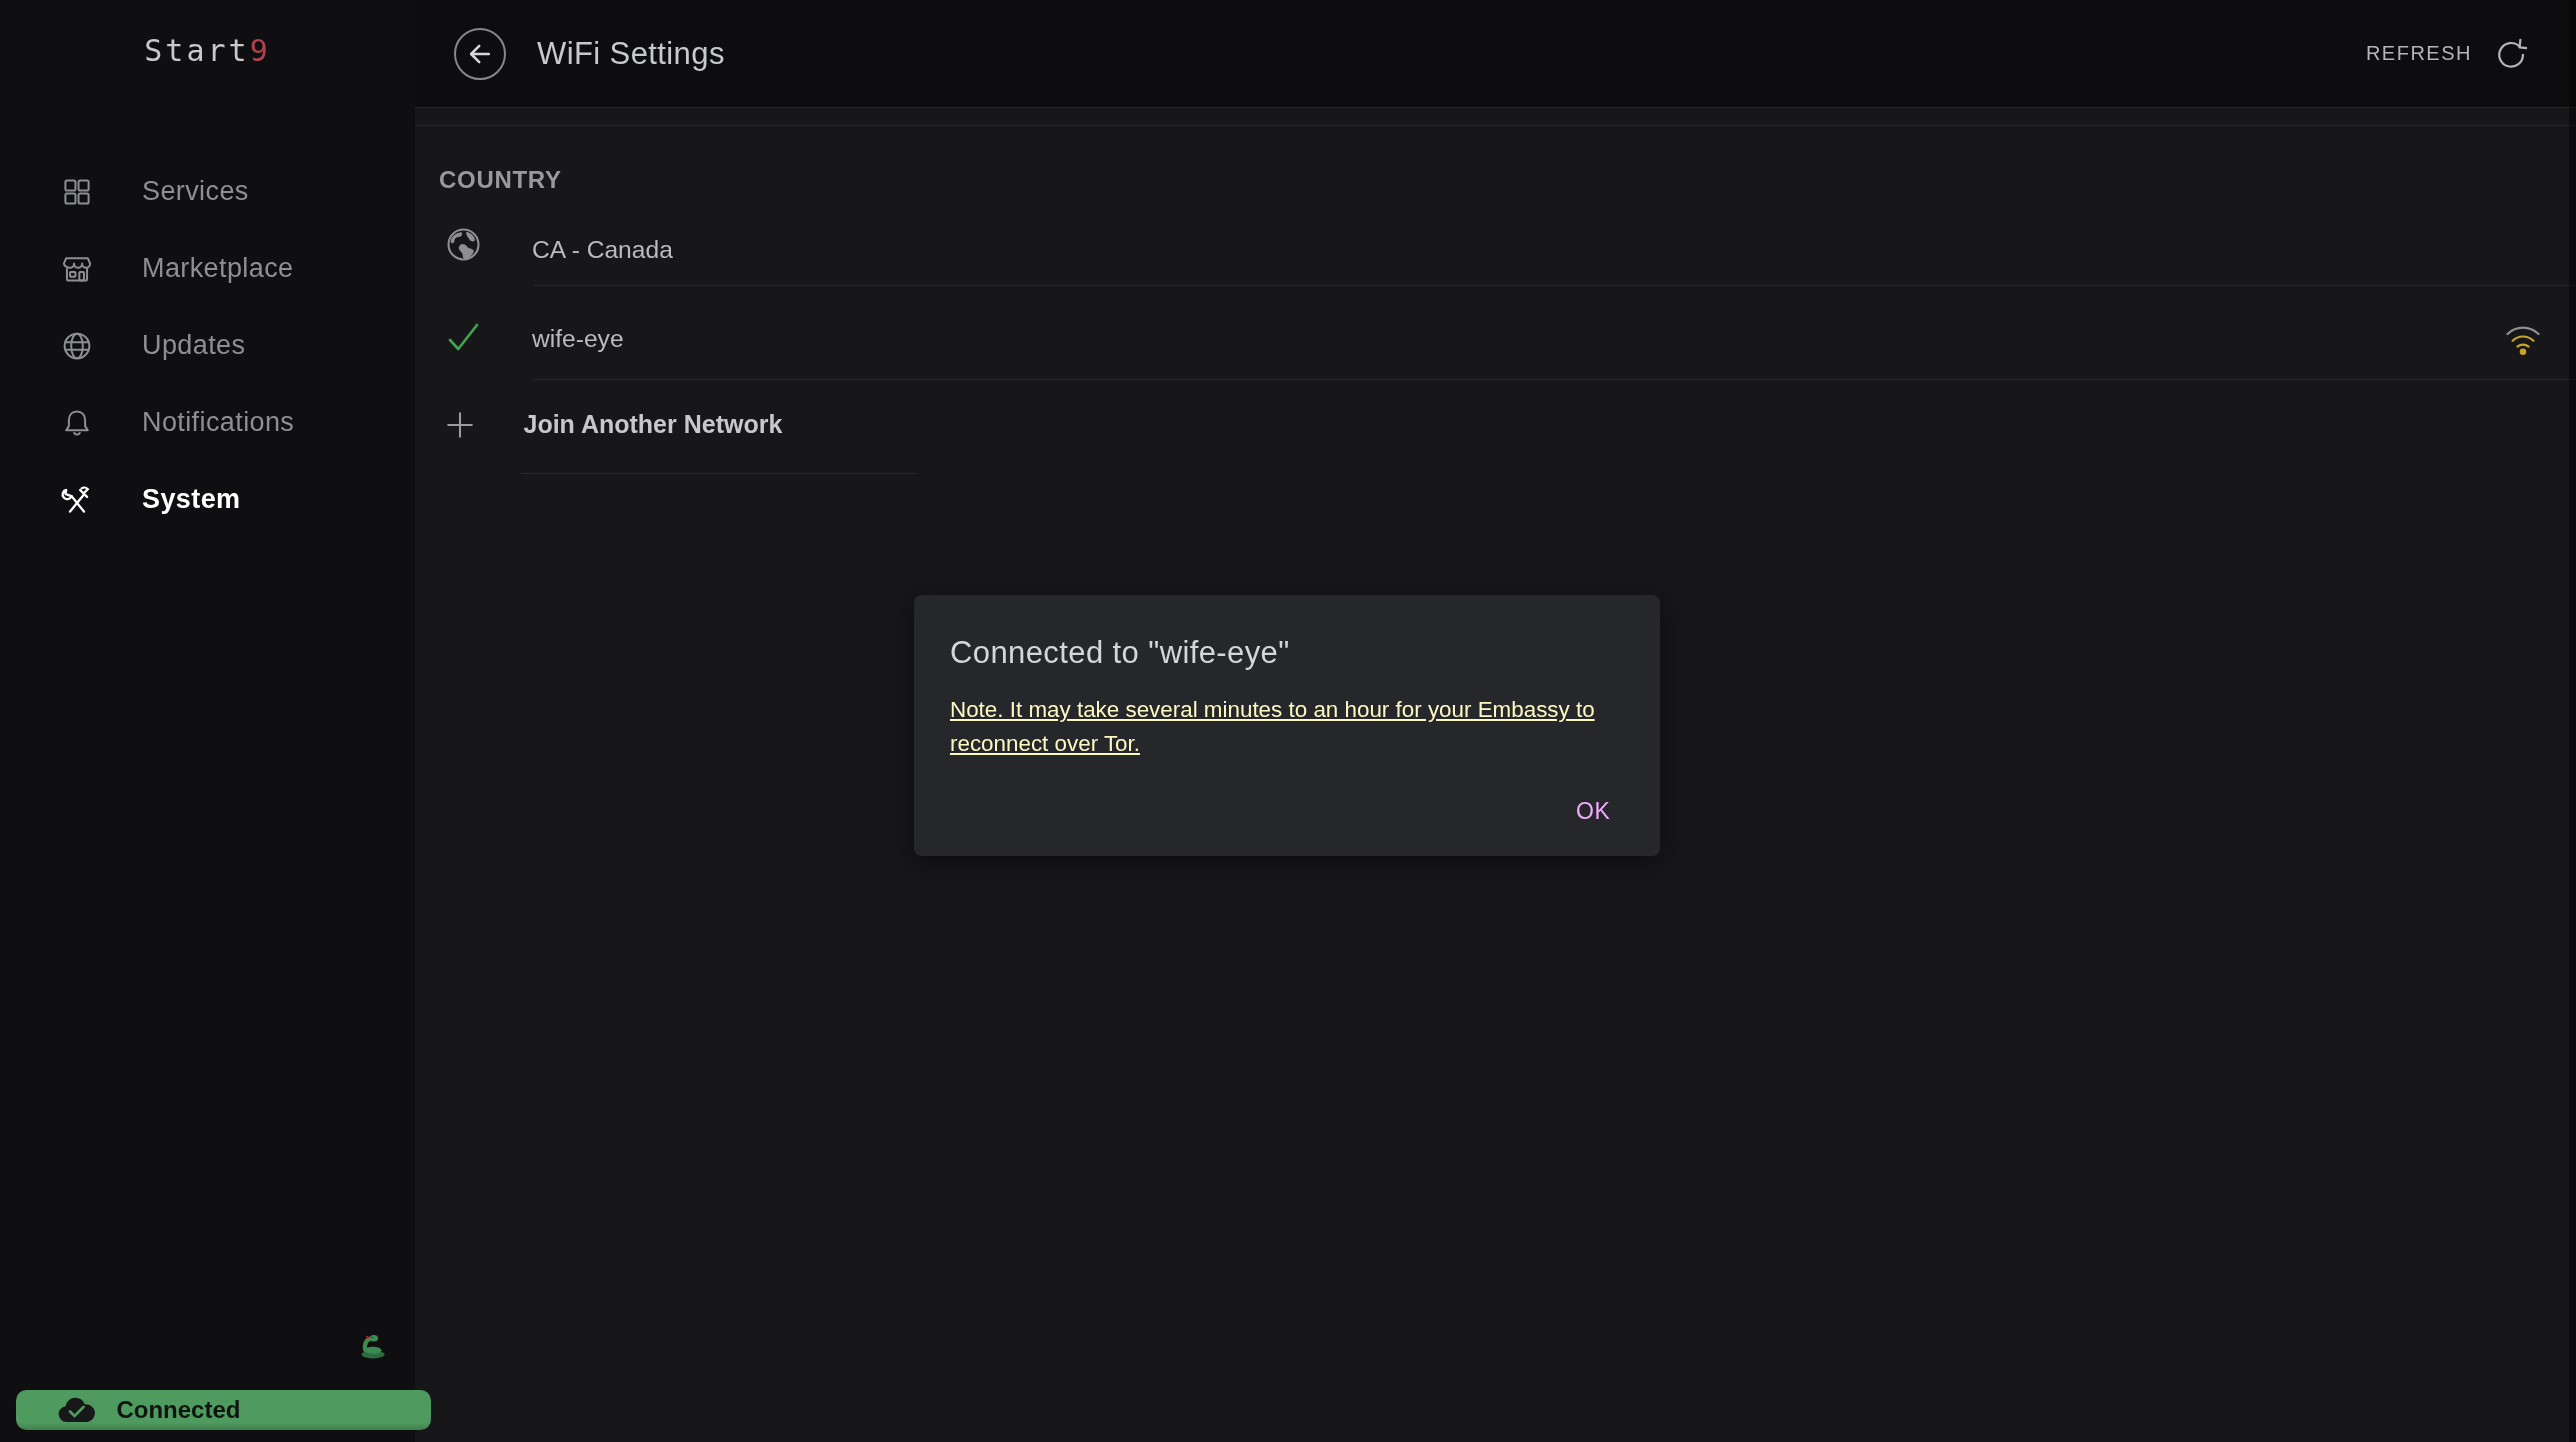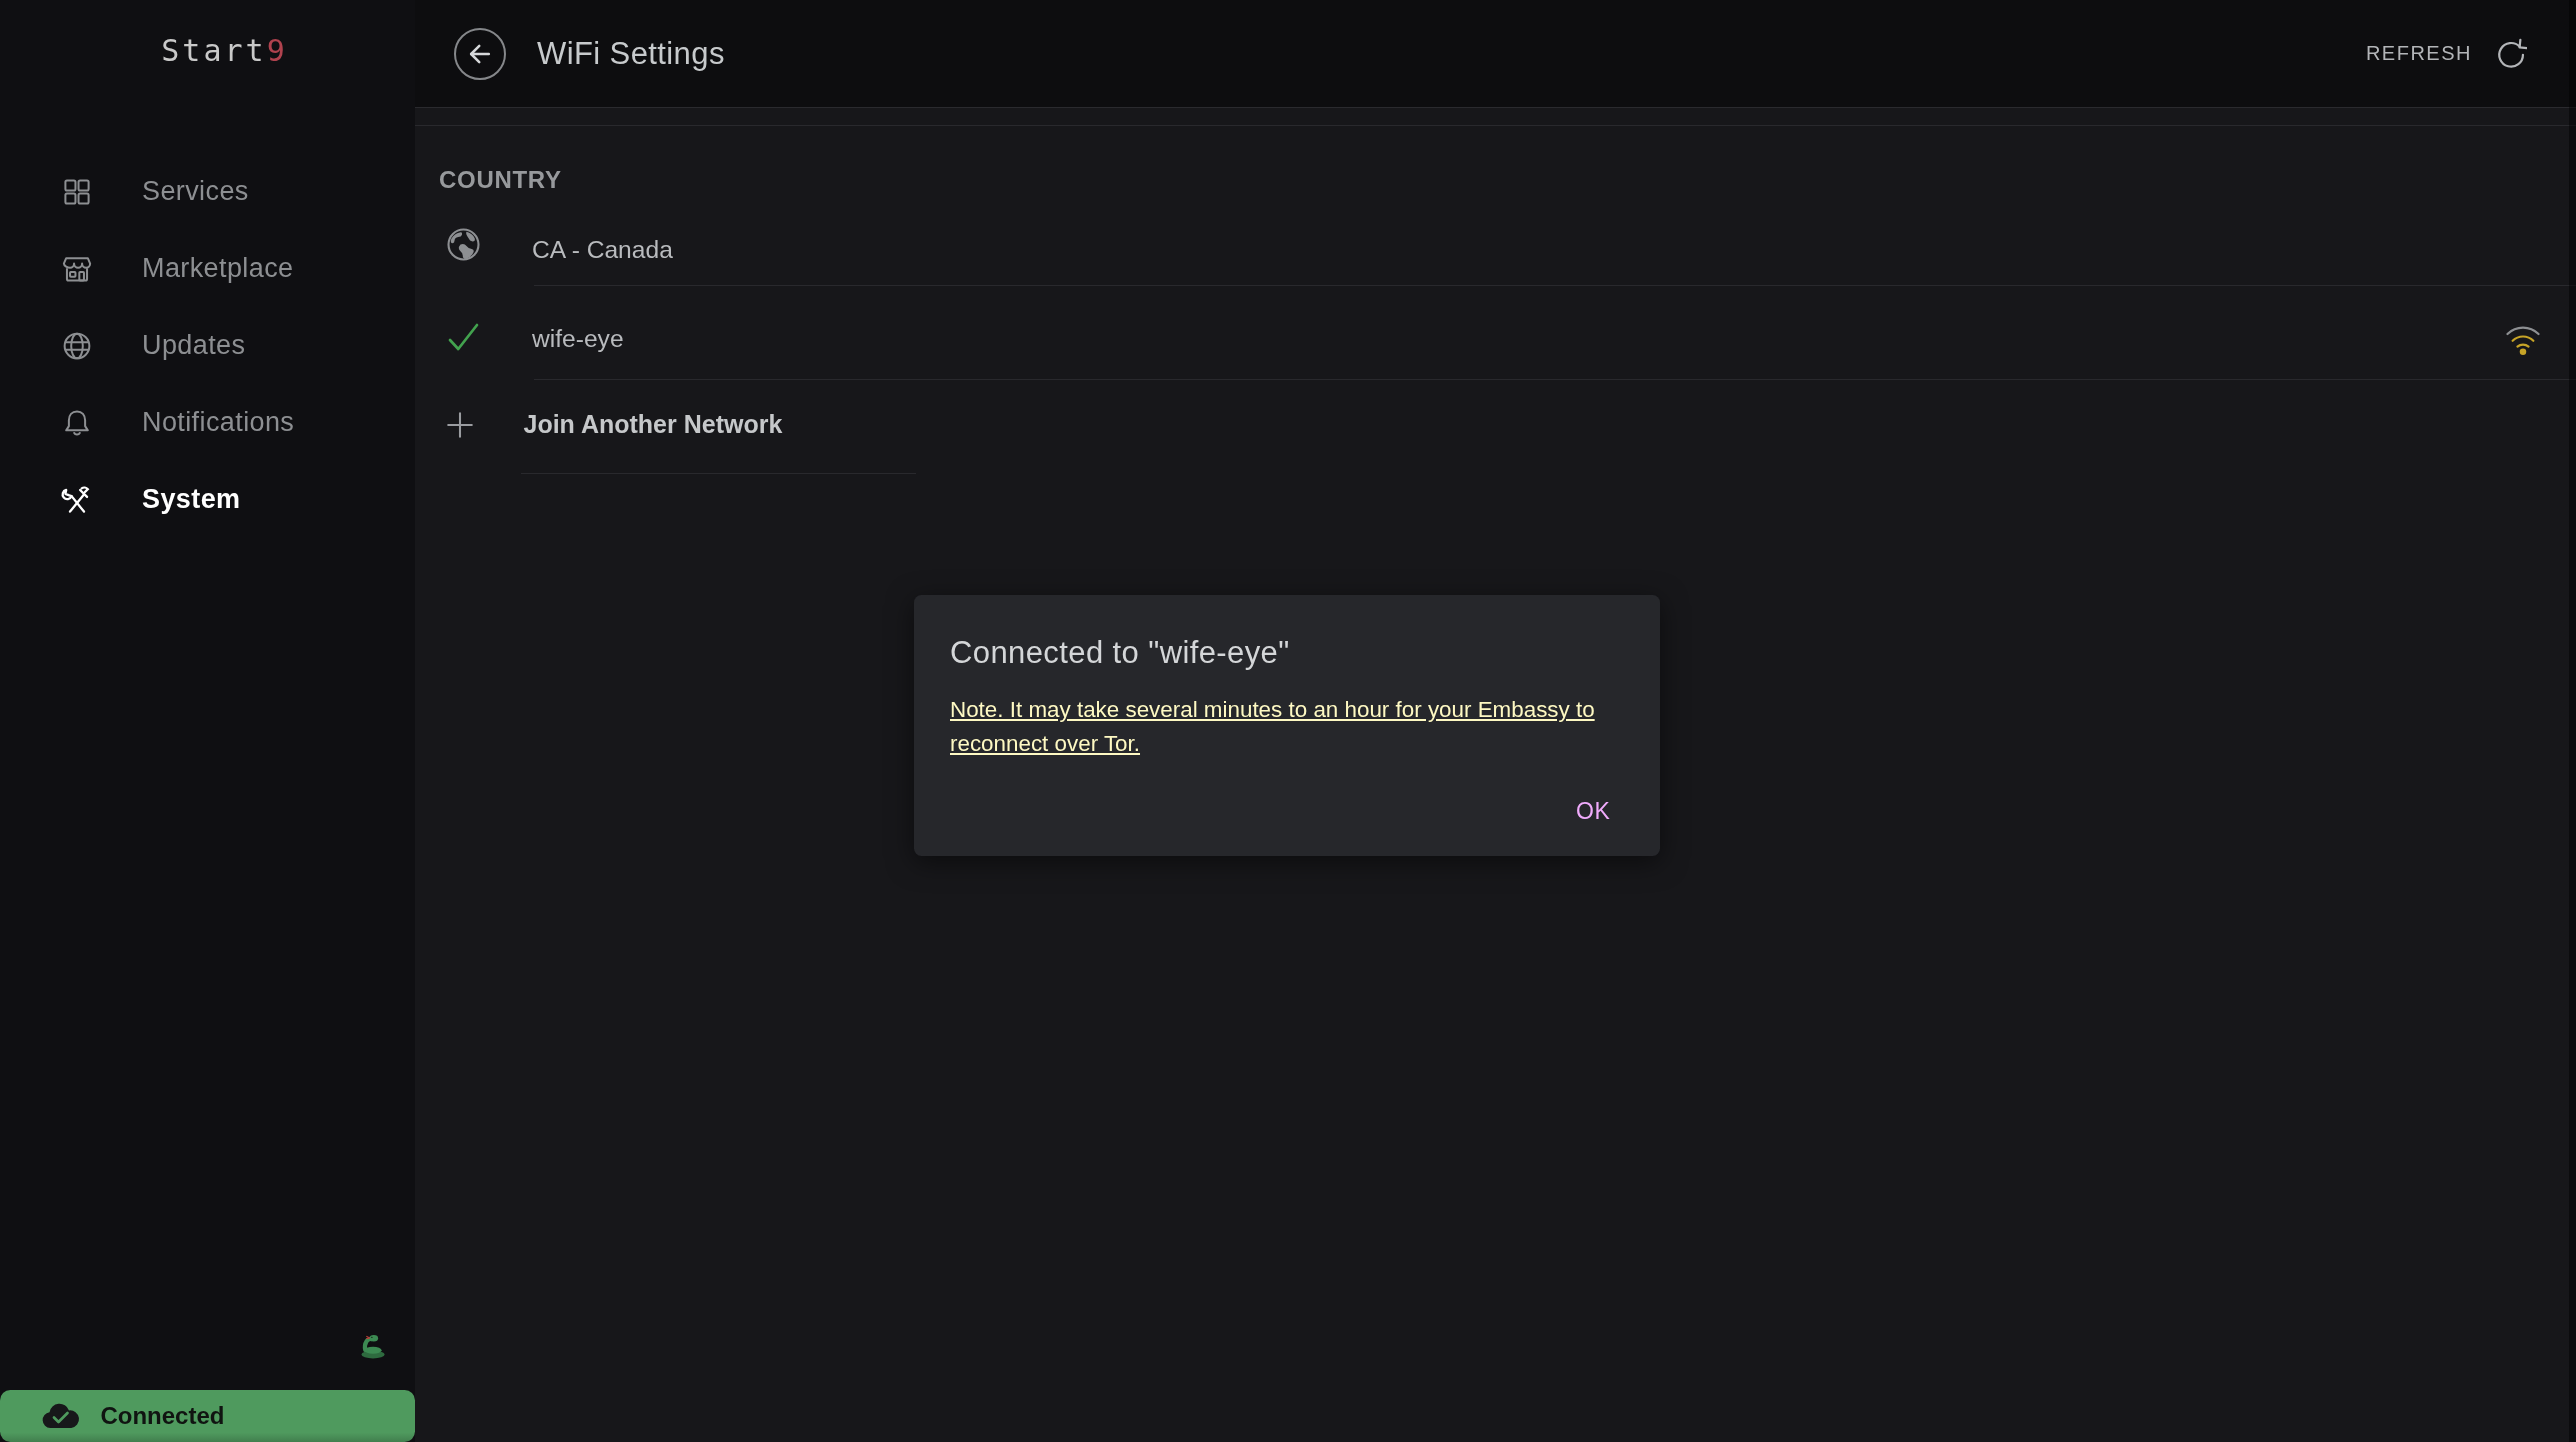--- a/index.html
+++ b/index.html
@@ -1,32 +1,32 @@
 <!DOCTYPE html>
 <html style="font-size:12px"><head>
 <meta charset="utf-8">
 <style>
   html,body{margin:0;padding:0;background:#000;}
   .screen{position:relative;width:2576px;height:1442px;background:#17171a;overflow:hidden;
           font-family:"Liberation Sans","DejaVu Sans",sans-serif;-webkit-font-smoothing:antialiased;}
 
   
   .sidebar{position:absolute;left:0;top:0;width:415px;height:1442px;background:#0f0f12;}
-  .logo{position:absolute;top:33px;left:17px;width:100%;text-align:center;
+  .logo{position:absolute;top:33px;left:0;width:100%;text-align:center;
         font-family:"DejaVu Sans Mono","Liberation Mono",monospace;
         font-size:30px;letter-spacing:3px;color:#c9c9c9;}
   .logo .accent{color:#b0424e;}
   .nav{position:absolute;top:153px;left:0;width:100%;padding-left:20px;}
   .nav-item{height:77px;display:flex;align-items:center;padding-left:40px;color:#8d8f92;cursor:pointer;}
   .nav-item svg{width:34px;height:34px;flex:0 0 34px;}
   .nav-label{margin-left:48px;font-size:27px;letter-spacing:0.4px;}
   .nav-item.active{color:#ffffff;}
   .nav-item.active .nav-label{font-weight:700;}
   .snake{position:absolute;left:356px;top:1329px;width:31px;height:31px;}
-  .statusbar{position:absolute;left:0;top:1390px;width:415px;height:52px;box-sizing:border-box;
+  .statusbar{position:absolute;left:16px;top:1390px;width:415px;height:40px;box-sizing:border-box;
              background:linear-gradient(to bottom,#4f9a5e 0 82%,#417f4e 100%);
              border-radius:10.4px;display:flex;align-items:center;padding-left:39px;}
   .statusbar svg{width:42px;height:30px;}
   .status-label{margin-left:19.4px;font-size:24px;font-weight:700;color:#101411;}
 
   
   .header{position:absolute;left:415px;top:0;width:2161px;height:108px;background:#0d0d0f;
           border-bottom:1.5px solid #2a2a2e;display:flex;align-items:center;box-sizing:border-box;}
   .back-btn{margin-left:39px;width:52px;height:52px;border:2.2px solid #85878a;border-radius:50%;
             display:flex;align-items:center;justify-content:center;cursor:pointer;box-sizing:border-box;}

